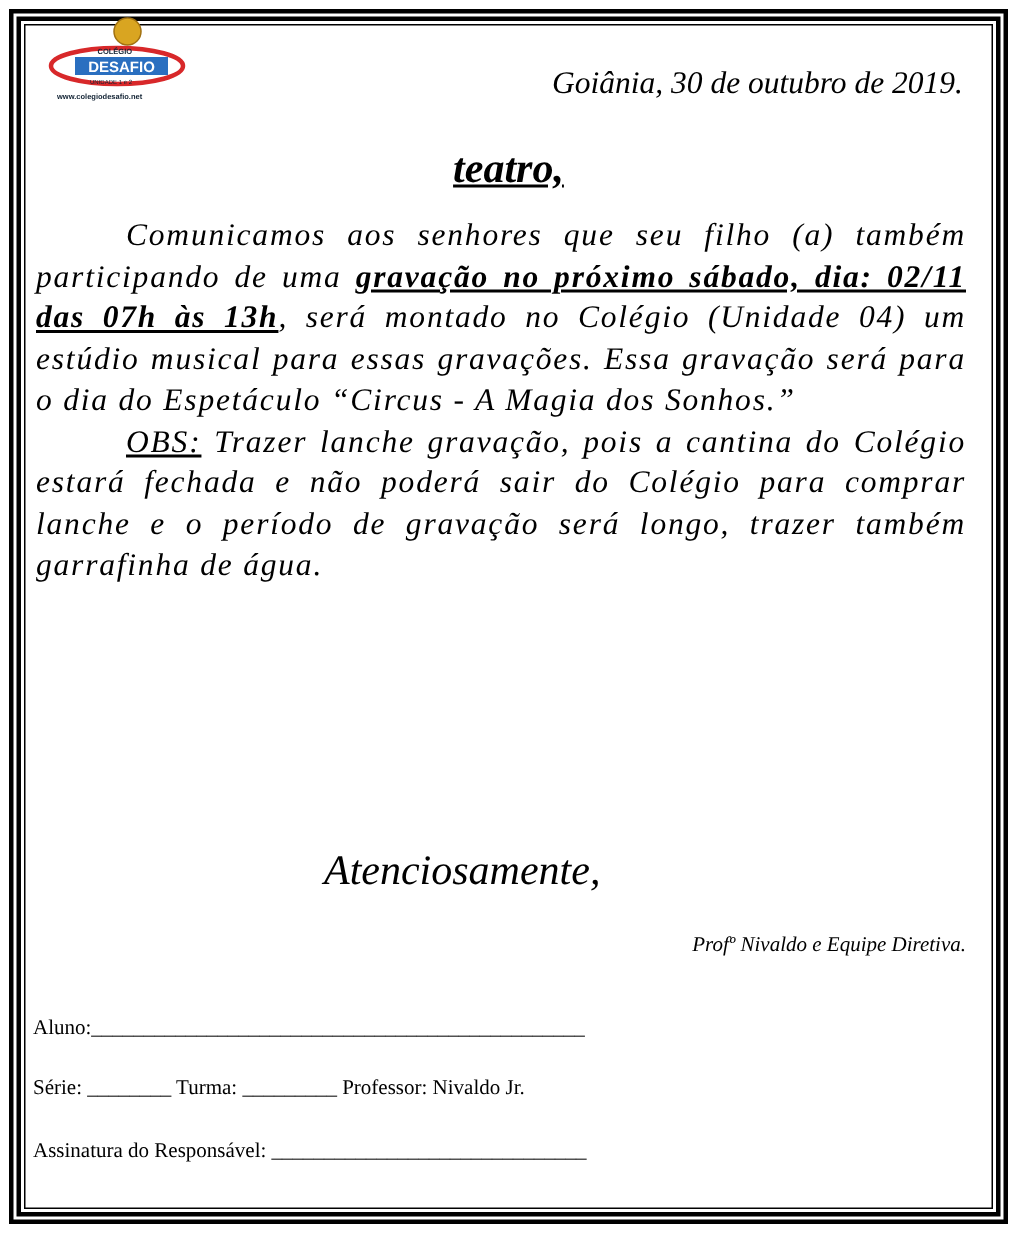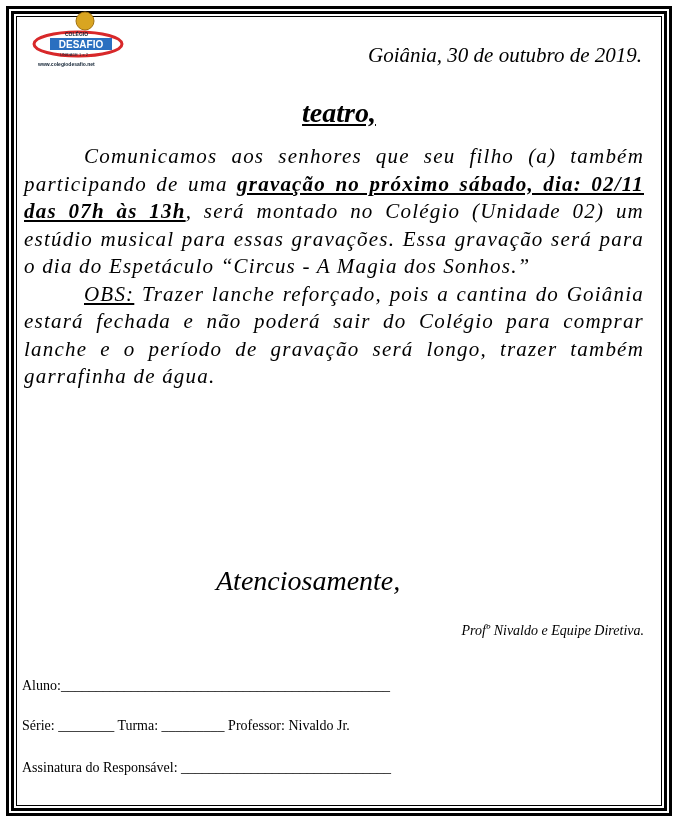--- a/index.html
+++ b/index.html
@@ -37,22 +37,22 @@
 </svg>
 
 <div class="date">Goiânia, 30 de outubro de 2019.</div>
 
 <div class="title">
   <br>
   <span>teatro,</span>
 </div>
 
 <div class="body">
-  <p><span>Comunicamos aos senhores que seu filho (a) também participando de uma </span><span class="b u">gravação no próximo sábado, dia: 02/11 das 07h às 13h</span><span>, será montado no Colégio (Unidade 02) um estúdio musical para essas gravações. Essa gravação será para o dia do Espetáculo “Circus - A Magia dos Sonhos.”</span></p>
-  <p><span class="u">OBS:</span><span> Trazer lanche reforçado, pois a cantina do Goiânia estará fechada e não poderá sair do Colégio para comprar lanche e o período de gravação será longo, trazer também garrafinha de água.</span></p>
+  <p><span>Comunicamos aos senhores que seu filho (a) também participando de uma </span><span class="b u">gravação no próximo sábado, dia: 02/11 das 07h às 13h</span><span>, será montado no Colégio (Unidade 04) um estúdio musical para essas gravações. Essa gravação será para o dia do Espetáculo “Circus - A Magia dos Sonhos.”</span></p>
+  <p><span class="u">OBS:</span><span> Trazer lanche gravação, pois a cantina do Colégio estará fechada e não poderá sair do Colégio para comprar lanche e o período de gravação será longo, trazer também garrafinha de água.</span></p>
 </div>
 
 <div class="closing">Atenciosamente,</div>
 <div class="sign">Profº Nivaldo e Equipe Diretiva.</div>
 
 <div class="field" style="top:678px">Aluno:_______________________________________________</div>
 <div class="field" style="top:718px">Série: ________ Turma: _________ Professor: Nivaldo Jr.</div>
 <div class="field" style="top:760px">Assinatura do Responsável: ______________________________</div>
 
 </body></html>

